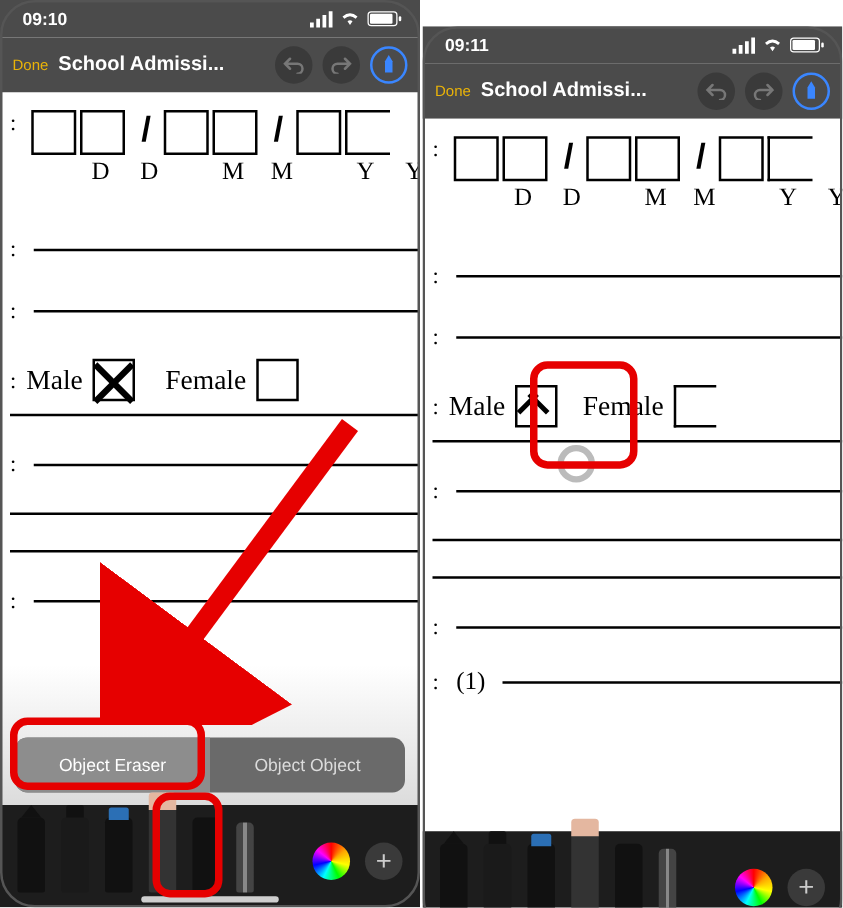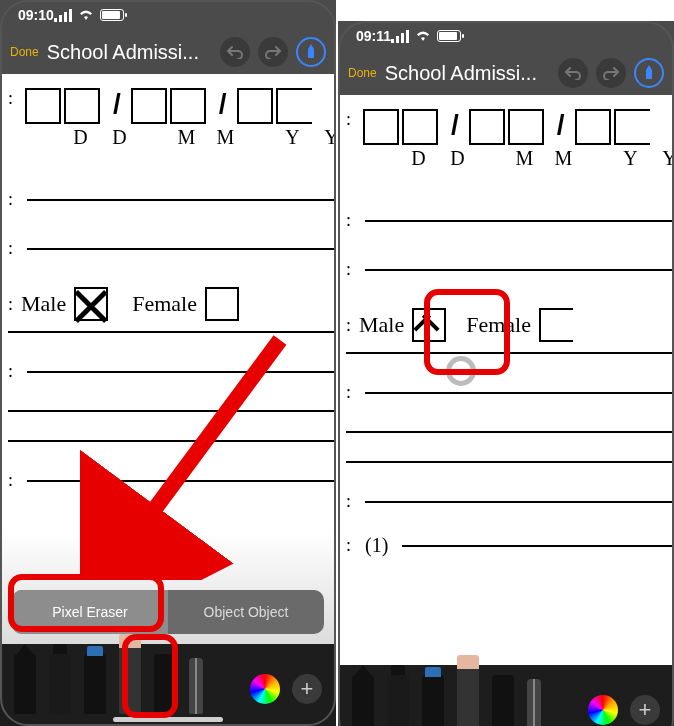--- a/index.html
+++ b/index.html
@@ -22,21 +22,21 @@
   
   .screen-border {
     position: absolute; inset: 0; pointer-events: none;
     border: 2px solid #555; border-radius: 28px;
   }
 
   
   .status {
     height: 30px;
     background: #4b4b4b;
-    display: flex; align-items: center; justify-content: flex-start;
+    display: flex; align-items: center; justify-content: space-between;
     padding: 0 18px;
     color: #fff; font-size: 14px; font-weight: 600;
   }
   .status .right { display: flex; align-items: center; gap: 6px; }
   .sig-bars { display: flex; align-items: flex-end; gap: 2px; }
   .sig-bars span { width: 3px; background: #fff; }
   .sig-bars span:nth-child(1){ height:4px;} .sig-bars span:nth-child(2){ height:7px;}
   .sig-bars span:nth-child(3){ height:10px;} .sig-bars span:nth-child(4){ height:13px;}
   .battery {
     width: 24px; height: 12px; border: 1.5px solid #fff; border-radius: 3px;
@@ -45,21 +45,21 @@
   .battery::after { content:""; position:absolute; right:-4px; top:3px; width:2px; height:4px; background:#fff; border-radius:1px; }
   .battery .fill { position:absolute; left:1px; top:1px; bottom:1px; width:18px; background:#fff; border-radius:1px;}
 
   
   .topbar {
     height: 44px; background: #4b4b4b;
     display: flex; align-items: center; padding: 0 10px; gap: 8px;
     color: #fff;
   }
   .done { color: #eab308; font-size: 12px; }
-  .title { font-size: 20px; font-weight: 400; white-space: nowrap; overflow:hidden; text-overflow:ellipsis; flex:1;}
+  .title { font-size: 16px; font-weight: 700; white-space: nowrap; overflow:hidden; text-overflow:ellipsis; flex:1;}
   .round-btn {
     width: 30px; height: 30px; border-radius: 15px; background: #3a3a3a;
     display: flex; align-items: center; justify-content: center;
   }
   .round-btn svg { display:block; }
   .round-btn.active { background: transparent; }
   .pen-circ {
     width:30px;height:30px;border-radius:15px;border:2px solid #3a86ff;
     display:flex;align-items:center;justify-content:center;
   }
@@ -274,21 +274,21 @@
       <div class="line-row">
           <span class="row-colon">:</span>
           <span class="hline"></span>
         </div>
     </div>
   </div>
 
   <div class="grad-overlay"></div>
 
   <div class="eraser-picker">
-    <div class="opt active">Pixel Eraser</div>
+    <div class="opt active">Object Eraser</div>
     <div class="opt">Object Object</div>
   </div>
 
   <div class="tool-tray">
     <div class="tools">
       <span class="tool pen"></span>
       <span class="tool marker"></span>
       <span class="tool pencil"></span>
       <span class="tool eraser sel"></span>
       <span class="tool"></span>

